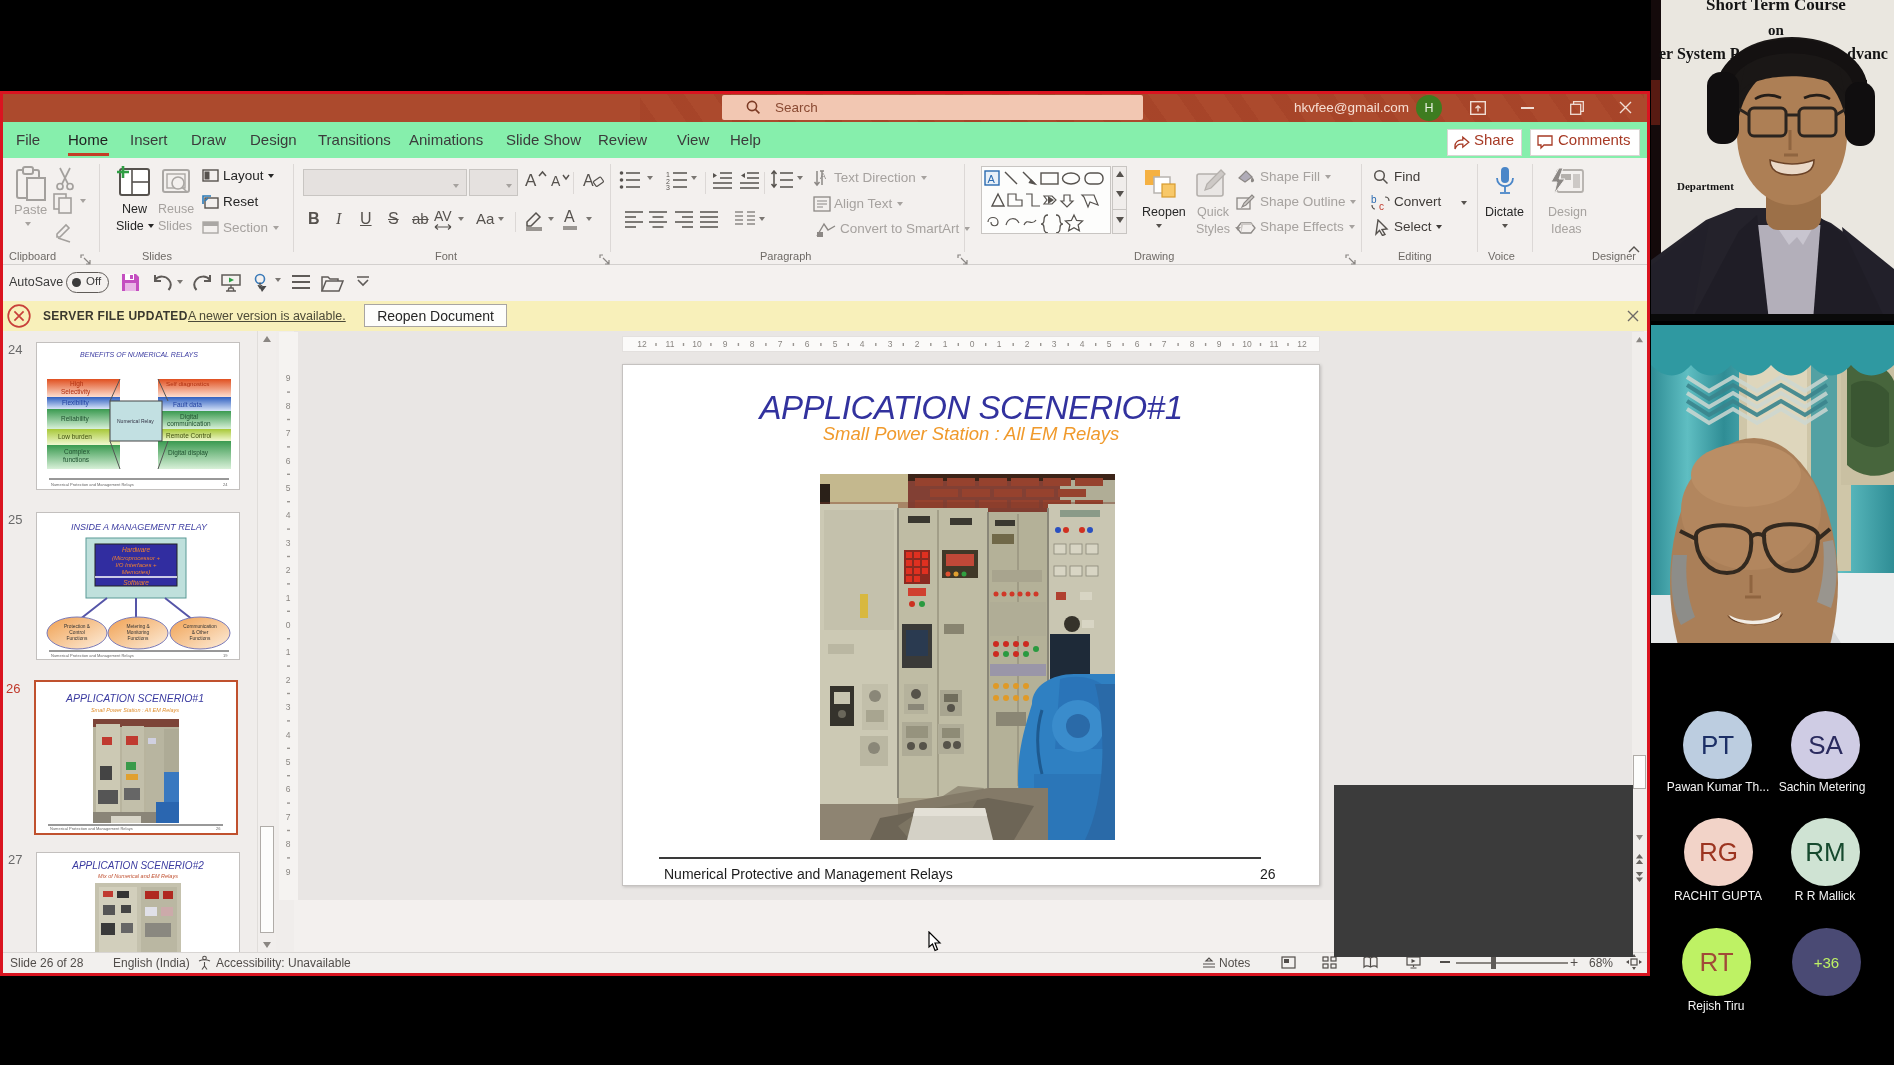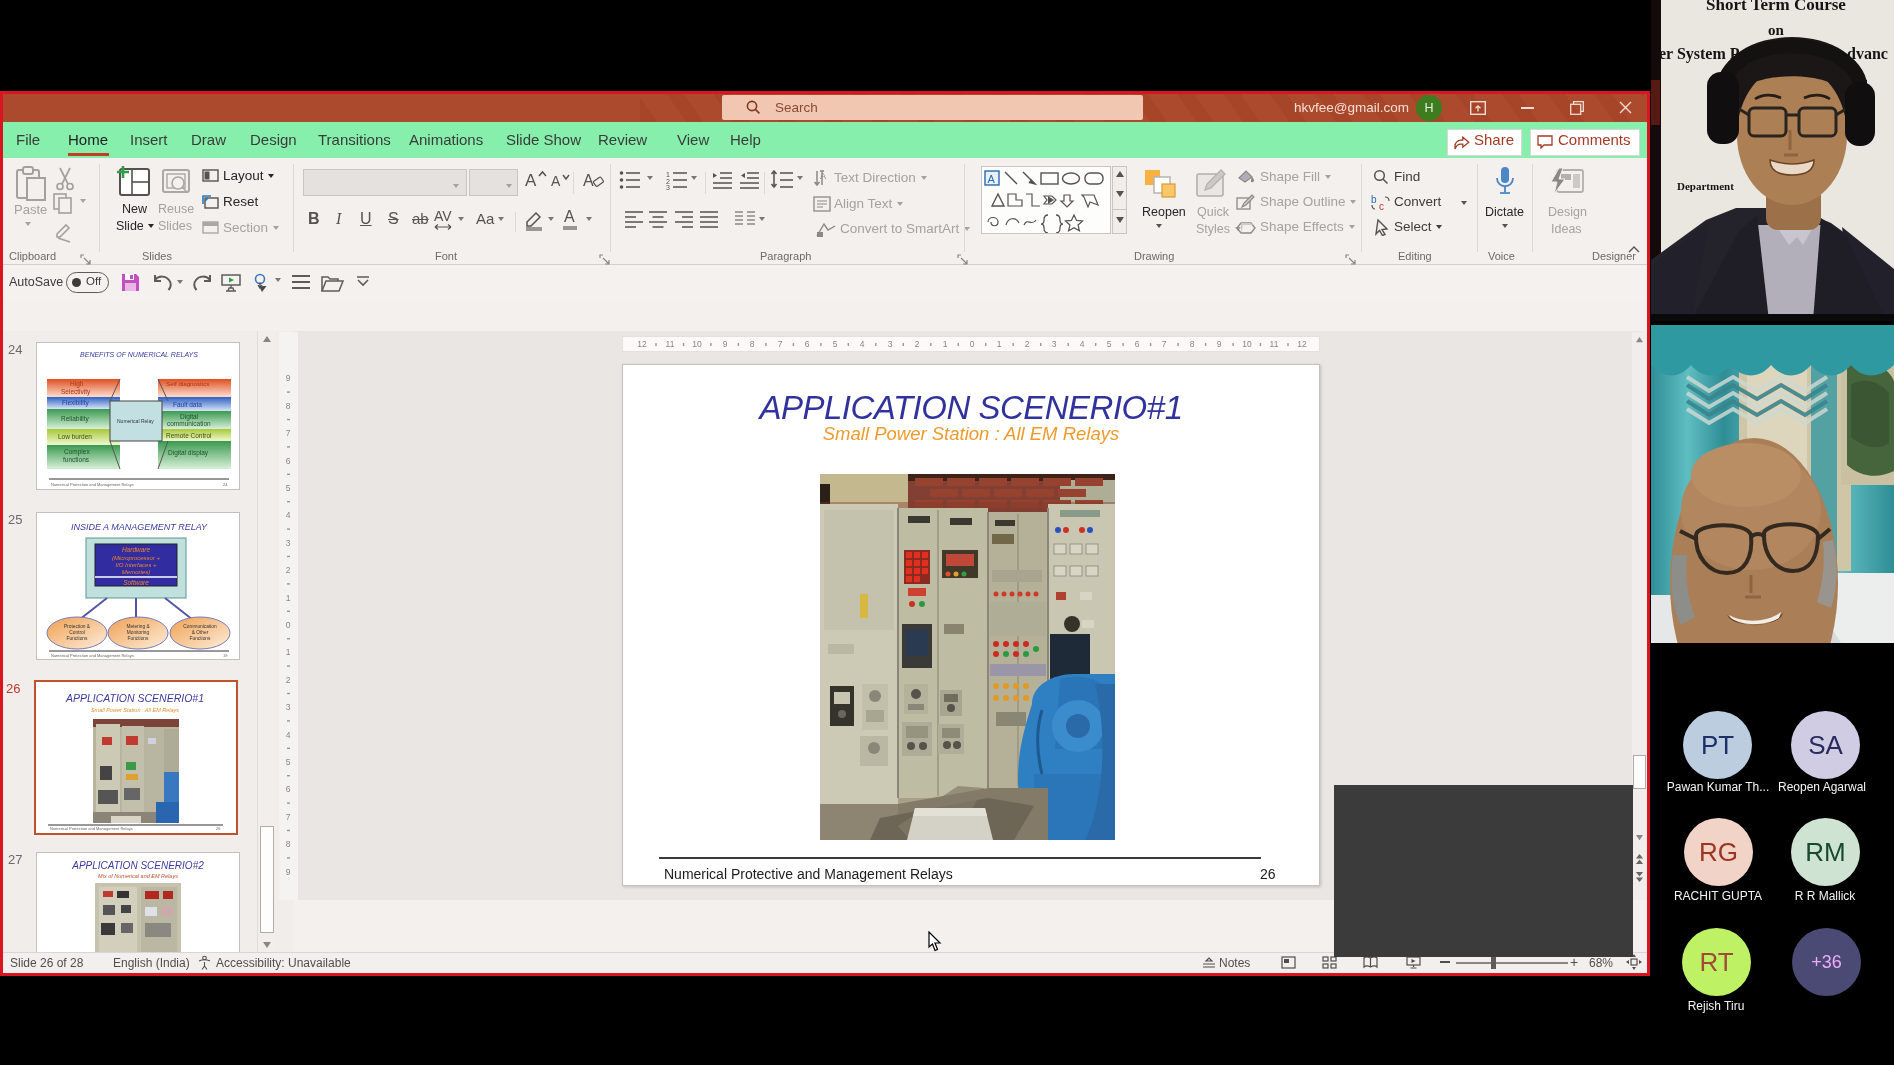--- a/index.html
+++ b/index.html
@@ -404,20 +404,32 @@
         <path d="M10 9.5V15M8 12l2 3 2-3" stroke="#4a4a4a" stroke-width="1.3" fill="none"></path>
       </svg>
     <div class="ab" style="left:274px;top:11px;font-size:9px;color:#7a7672;"><i class="dn"></i></div>
     <div class="ab" style="left:292px;top:10px;width:18px;height:2.4px;background:#5f5b58;box-shadow:0 6px 0 #5f5b58,0 12px 0 #5f5b58;"></div>
     <svg class="ab" style="left:321px;top:9px;" width="23" height="18" viewBox="0 0 23 18">
         <path d="M1 17V3h6l2 2h8v2" fill="none" stroke="#5f5b58" stroke-width="1.5"></path>
         <path d="M1 17l4-10h17l-4 10z" fill="none" stroke="#5f5b58" stroke-width="1.5"></path>
       </svg>
     <svg class="ab" style="left:356px;top:11px;" width="14" height="12" viewBox="0 0 14 12">
         <path d="M1 1h12M2 4l5 5 5-5" fill="none" stroke="#5f5b58" stroke-width="1.6"></path>
+      </svg>
+  </div>
+  <div class="ab" id="msgbar">
+    <svg class="ab" style="left:7px;top:3px;" width="24" height="24" viewBox="0 0 24 24">
+        <circle cx="12" cy="12" r="10.8" fill="none" stroke="#c8403a" stroke-width="1.7"></circle>
+        <path d="M7.4 7.4l9.2 9.2M16.6 7.4l-9.2 9.2" stroke="#c8403a" stroke-width="1.7"></path>
+      </svg>
+    <div class="ab" style="left:43px;top:8px;font-size:12px;font-weight:bold;color:#3a382e;letter-spacing:.3px;">SERVER FILE UPDATED</div>
+    <div class="ab" style="left:188px;top:8px;font-size:12.5px;color:#4c4a38;text-decoration:underline;">A newer version is available.</div>
+    <div class="ab ctr" style="left:364px;top:3px;width:143px;height:23px;background:#fdfdfb;border:1px solid #a8a5a2;box-sizing:border-box;font-size:14px;color:#262626;">Reopen Document</div>
+    <svg class="ab" style="left:1627px;top:9px;" width="12" height="12" viewBox="0 0 12 12">
+        <path d="M1 1l10 10M11 1L1 11" stroke="#6e6a66" stroke-width="1.4"></path>
       </svg>
   </div>
   <div class="ab" id="workbg"></div>
   <div class="ab" id="panelbg"></div>
   <div class="ab" id="statusbar"></div>
   <div class="snum" style="left:8px;top:342px;">24</div>
   <div class="snum" style="left:8px;top:512px;">25</div>
   <div class="snum" style="left:6px;top:681px;color:#c0392b;">26</div>
   <div class="snum" style="left:8px;top:852px;">27</div>
   <div class="thumbW" style="left:36px;top:342px;width:204px;height:148px;">
@@ -1001,20 +1013,20 @@
       <path d="M76 290c16 14 42 14 56-2-3 14-48 17-56 2z" fill="#5e3a22"></path>
       <path d="M78 290c14 8 38 8 52-3l-2 6c-14 8-36 8-48 0z" fill="#f2ede6"></path>
     </svg>
   </div>
 
   <div class="avc" style="left:1683px;top:711px;background:#bccde0;color:#1c2f66;">PT</div>
   <div class="avc" style="left:1791px;top:711px;background:#cfcce4;color:#2a2a5e;">SA</div>
   <div class="avc" style="left:1684px;top:818px;background:#f2d3c8;color:#9c3420;">RG</div>
   <div class="avc" style="left:1791px;top:818px;background:#cfe3d3;color:#164a2e;">RM</div>
   <div class="avc" style="left:1682px;top:928px;background:#bef264;color:#a14a38;">RT</div>
-  <div class="avc" style="left:1792px;top:928px;background:#4a4a74;color:#f0abfc;font-size:18px;">+36</div>
+  <div class="avc" style="left:1792px;top:928px;background:#4a4a74;color:#bef264;font-size:15px;">+36</div>
   <div class="avl" style="left:1658px;top:780px;">Pawan Kumar Th...</div>
-  <div class="avl" style="left:1762px;top:780px;">Reopen Agarwal</div>
+  <div class="avl" style="left:1762px;top:780px;">Sachin Metering</div>
   <div class="avl" style="left:1658px;top:889px;">RACHIT GUPTA</div>
   <div class="avl" style="left:1765px;top:889px;">R R Mallick</div>
   <div class="avl" style="left:1656px;top:999px;">Rejish Tiru</div>
   <div class="ab" style="left:0;top:91px;width:1650px;height:885px;border:3px solid #da1420;box-sizing:border-box;z-index:50;"></div>
 </div>
 
 </body></html>

